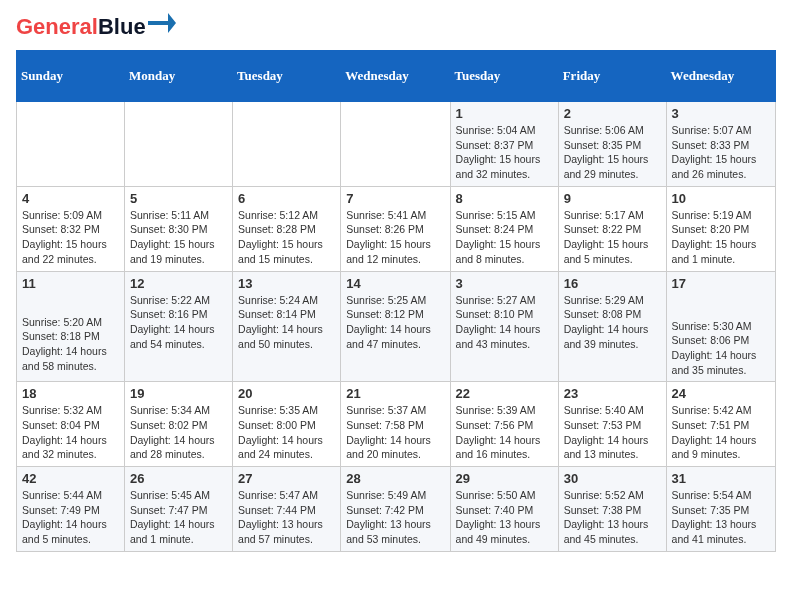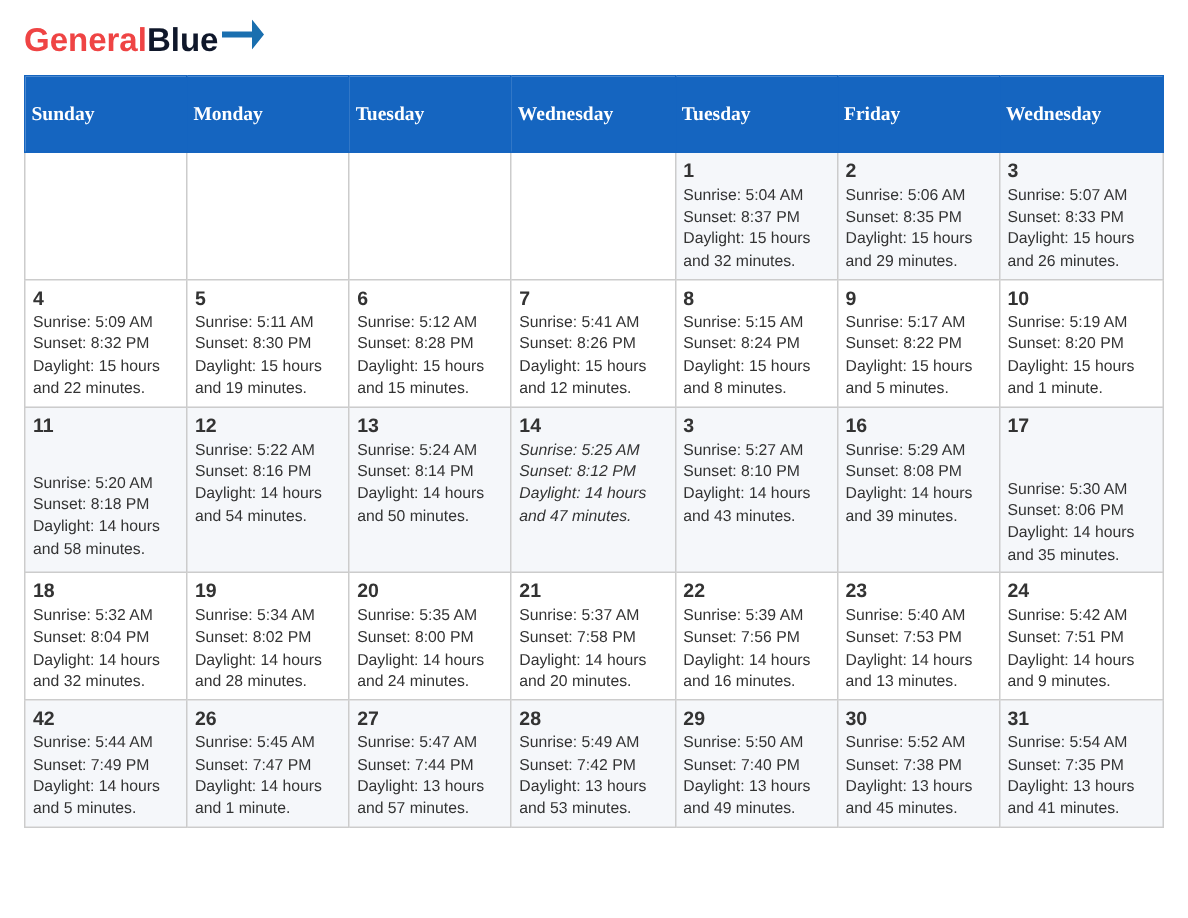--- a/index.html
+++ b/index.html
@@ -218,21 +218,21 @@
         </td>
         <td>
           <span class="day-number">13</span>
           <div class="day-info" style="white-space: pre-line;">Sunrise: 5:24 AM
 Sunset: 8:14 PM
 Daylight: 14 hours
 and 50 minutes.</div>
         </td>
         <td>
           <span class="day-number">14</span>
-          <div class="day-info" style="white-space: pre-line; font-style: italic;">Sunrise: 5:25 AM
+          <div class="day-info" style="white-space: pre-line;">Sunrise: 5:25 AM
 Sunset: 8:12 PM
 Daylight: 14 hours
 and 47 minutes.</div>
         </td>
         <td>
           <span class="day-number">3</span>
           <div class="day-info" style="white-space: pre-line;">Sunrise: 5:27 AM
 Sunset: 8:10 PM
 Daylight: 14 hours
 and 43 minutes.</div>

